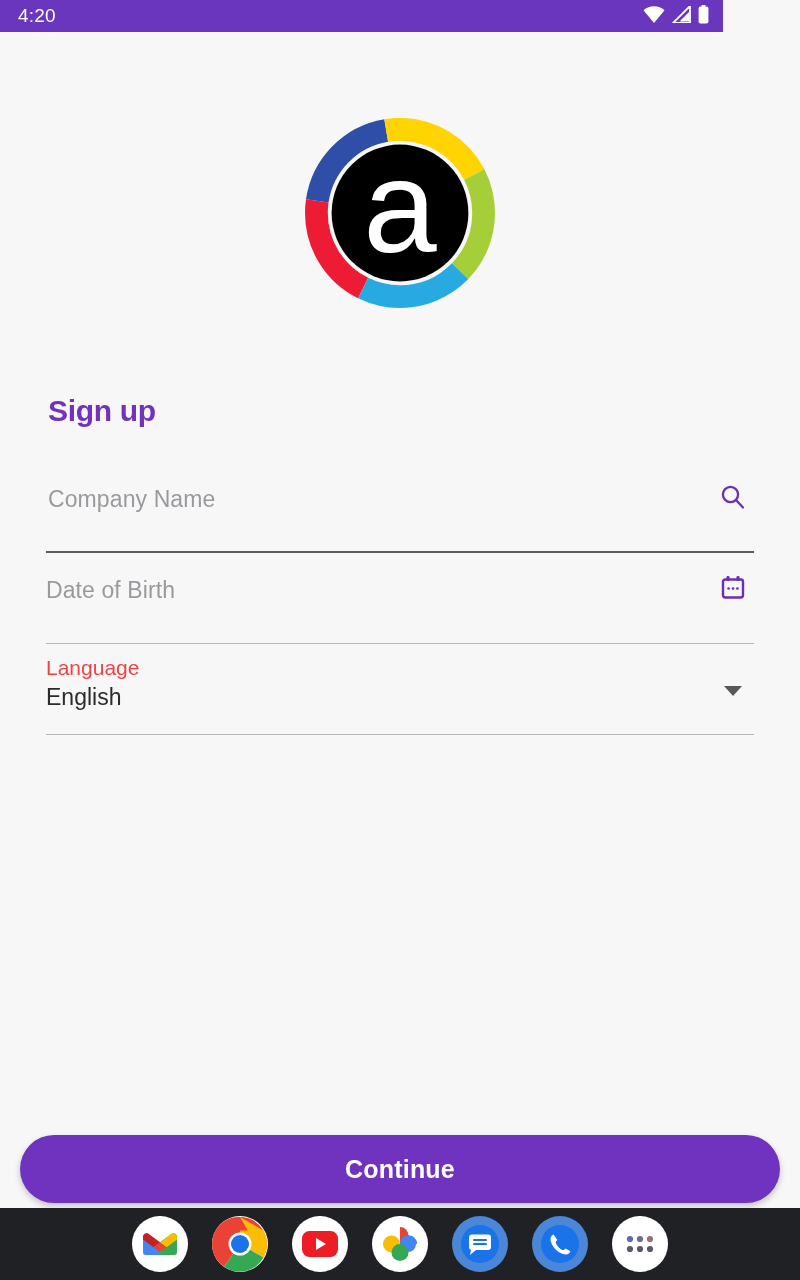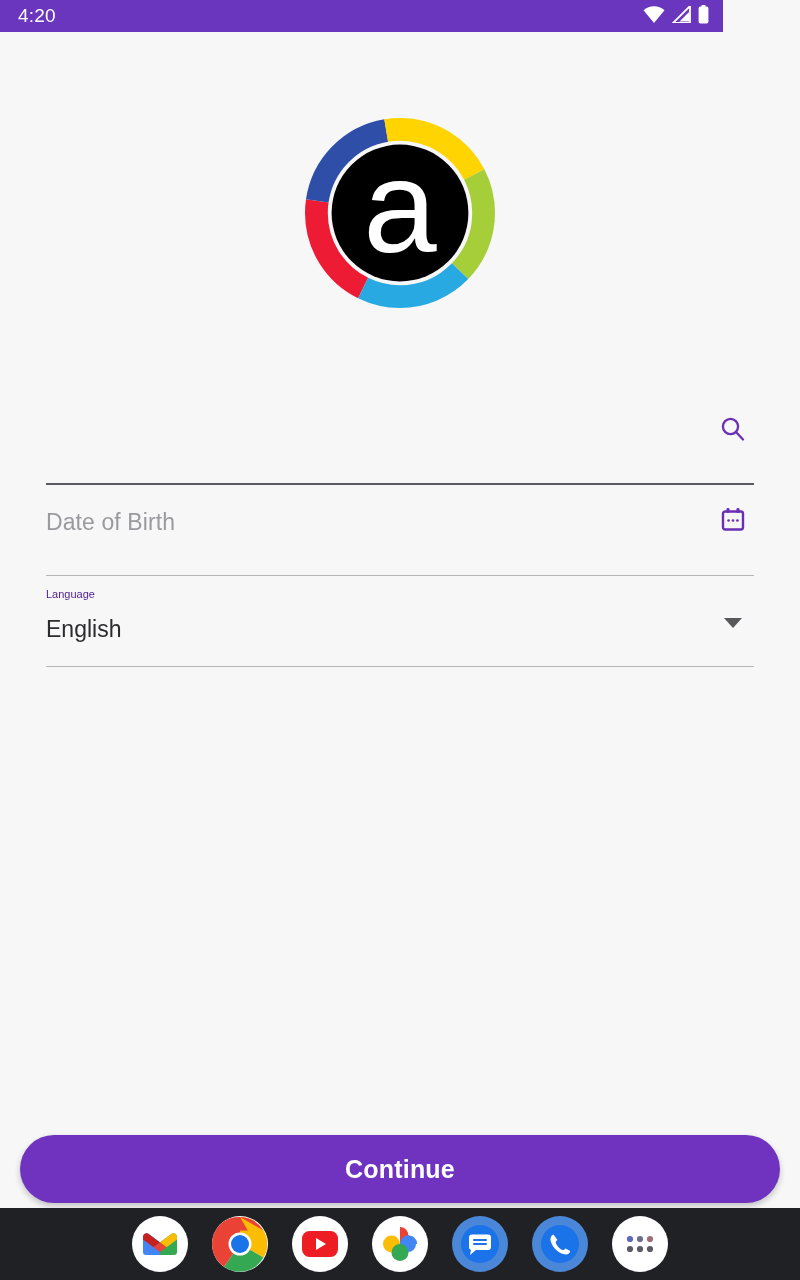--- a/index.html
+++ b/index.html
@@ -67,21 +67,21 @@
 
   .field .trail{
     position:absolute; right:4px; top:18px;
     width:34px; height:34px;
     display:flex; align-items:center; justify-content:center;
   }
 
   
   .field.select .sel-label{
     position:absolute; left:0; top:12px;
-    font-size:11px; color:#4c1d95;
+    font-size:21px; color:#ef4444;
   }
   .field.select .sel-value{
     position:absolute; left:0; top:40px;
     font-size:23px; color:#2b2b2e;
   }
   .caret{
     position:absolute; right:12px; top:42px;
     width:0; height:0;
     border-left:9px solid transparent;
     border-right:9px solid transparent;
@@ -154,22 +154,24 @@
           <circle cx="50" cy="50" r="44" stroke="#29a9e1" stroke-dasharray="55.3 221.2" stroke-dashoffset="-33.8"></circle>
         </g>
         <circle cx="50" cy="50" r="36" fill="#000000"></circle>
       </svg>
       <div class="logo-letter">a</div>
     </div>
   </div>
 
   <div class="form">
 
+    <div class="page-title">Sign up</div>
 
     <div class="field focused">
+      <div class="ph">Company Name</div>
       <div class="trail">
         <svg width="28" height="28" viewBox="0 0 28 28">
           <circle cx="11.5" cy="11.5" r="7.6" fill="none" stroke="#6b2fb5" stroke-width="2.3"></circle>
           <line x1="17.2" y1="17.2" x2="24" y2="24.5" stroke="#6b2fb5" stroke-width="2.3" stroke-linecap="round"></line>
         </svg>
       </div>
       <div class="line"></div>
     </div>
 
 

